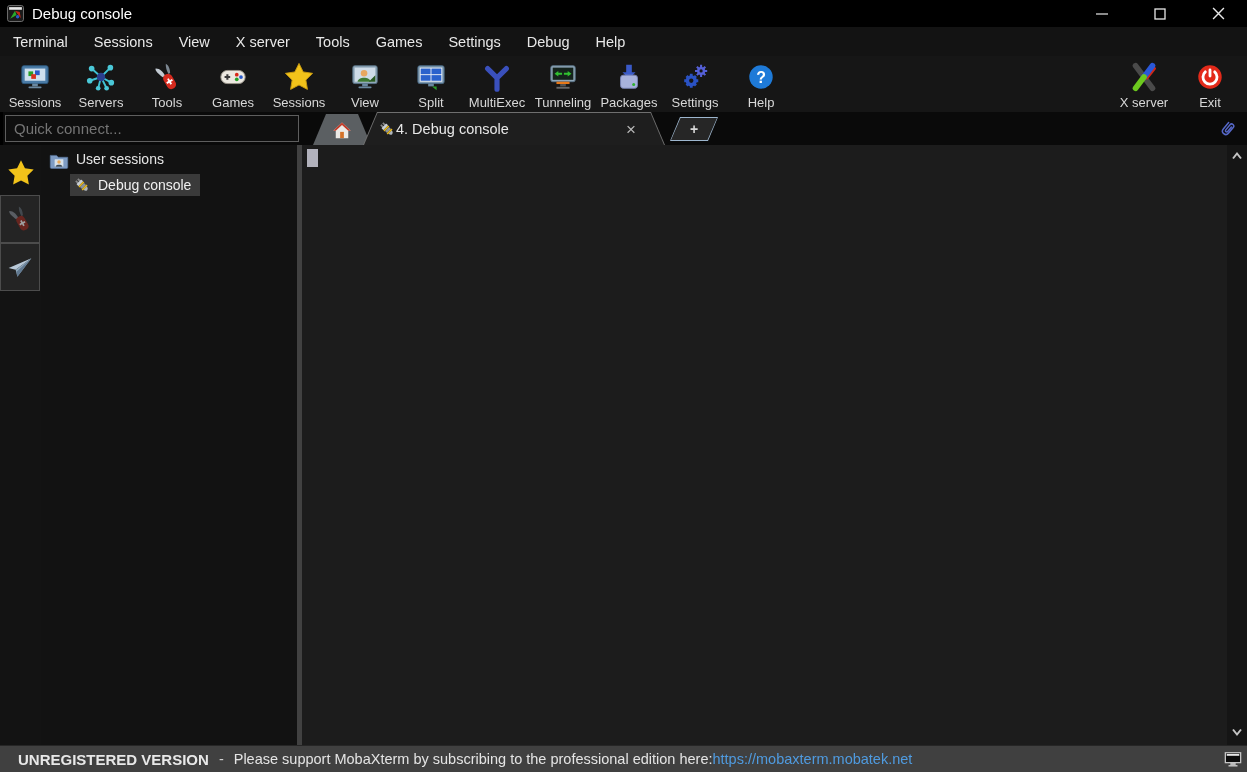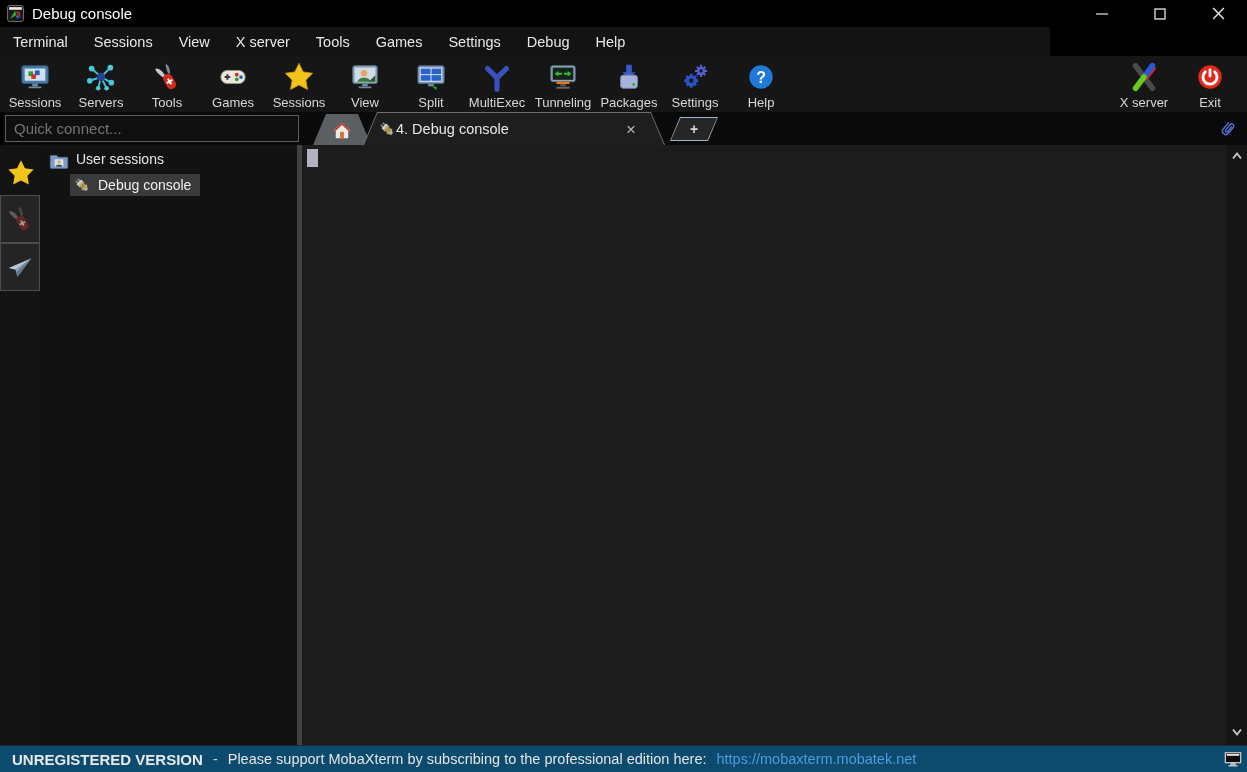--- a/index.html
+++ b/index.html
@@ -8,21 +8,21 @@
   svg{display:block}
 
   
   .titlebar{position:absolute;left:0;top:0;width:1247px;height:27px;background:#000;display:flex;align-items:center}
   .app-icon{margin-left:7px}
   .win-title{margin-left:8px;font-size:15px;color:#fff}
   .win-btns{margin-left:auto;display:flex;height:100%}
   .win-btn{width:58px;height:100%;display:flex;align-items:center;justify-content:center;cursor:default}
 
   
-  .menubar{position:absolute;left:0;top:27px;width:1050px;height:29px;background:#131313;display:flex;align-items:flex-start;font-size:14.5px;color:#e8e8e8}
+  .menubar{position:absolute;left:0;top:27px;width:1247px;height:29px;background:#131313;display:flex;align-items:flex-start;font-size:14.5px;color:#e8e8e8}
   .menu-item{padding:0 13px;height:100%;display:flex;align-items:center}
 
   
   .toolbar{position:absolute;left:0;top:56px;width:1247px;height:56px;background:#161616;display:flex;align-items:flex-start;padding:5px 4px 0 2px}
   .titem{width:66px;display:flex;flex-direction:column;align-items:center;gap:3px;font-size:13px;color:#d8d8d8}
   .ticon{height:31px;display:flex;align-items:center;justify-content:center}
   .toolbar-right{margin-left:auto;display:flex}
 
   
   .tabrow{position:absolute;left:3px;top:112px;width:1247px;height:33px;background:#0a0a0a}
@@ -46,25 +46,25 @@
   .tree-root{position:absolute;left:8px;top:6px;display:flex;align-items:flex-start;gap:7px;color:#e6e6e6}
   .tree-child{position:absolute;left:29px;top:29px;display:flex;align-items:center;gap:7px;background:#3a3a3a;padding:2px 9px 2px 3px;color:#f0f0f0}
   .vdivider{position:absolute;left:297px;top:0;width:5px;height:100%;background:#414141}
   .terminal{position:absolute;left:302px;top:0;width:925px;height:100%;background:#1c1c1c}
   .cursor{position:absolute;left:5px;top:4px;width:11px;height:18px;background:#b2b2bc}
   .vscroll{position:absolute;left:1227px;top:0;width:20px;height:100%;background:#151515}
   .scroll-up{position:absolute;left:4px;top:6px}
   .scroll-down{position:absolute;left:4px;bottom:8px}
 
   
-  .statusbar{position:absolute;left:0;top:745px;width:1247px;height:27px;background:#0c4a6e;border-top:1px solid #262626;display:flex;align-items:center;font-size:14.5px;color:#e8e8e8;padding-left:12px}
+  .statusbar{position:absolute;left:0;top:745px;width:1247px;height:27px;background:#404040;border-top:1px solid #262626;display:flex;align-items:center;font-size:14.5px;color:#e8e8e8;padding-left:18px}
   .sb-version{font-weight:bold;font-size:15px}
   .sb-sep{margin:0 10px;color:#d0d0d0}
   .sb-msg{color:#e4e4e4}
-  .sb-link{margin-left:10px;color:#4f9be0;text-decoration:none}
+  .sb-link{color:#4f9be0;text-decoration:none}
   .sb-monitor{margin-left:auto;margin-right:5px}
 </style>
 </head>
 <body>
 
 <div class="titlebar">
   <span class="app-icon">
     <svg width="17" height="17" viewBox="0 0 32 32">
       <rect x="1" y="1" width="30" height="30" rx="4" fill="#1a1a1a" stroke="#888" stroke-width="1.5"></rect>
       <rect x="4" y="4" width="24" height="5" fill="#e8e8e8"></rect>

